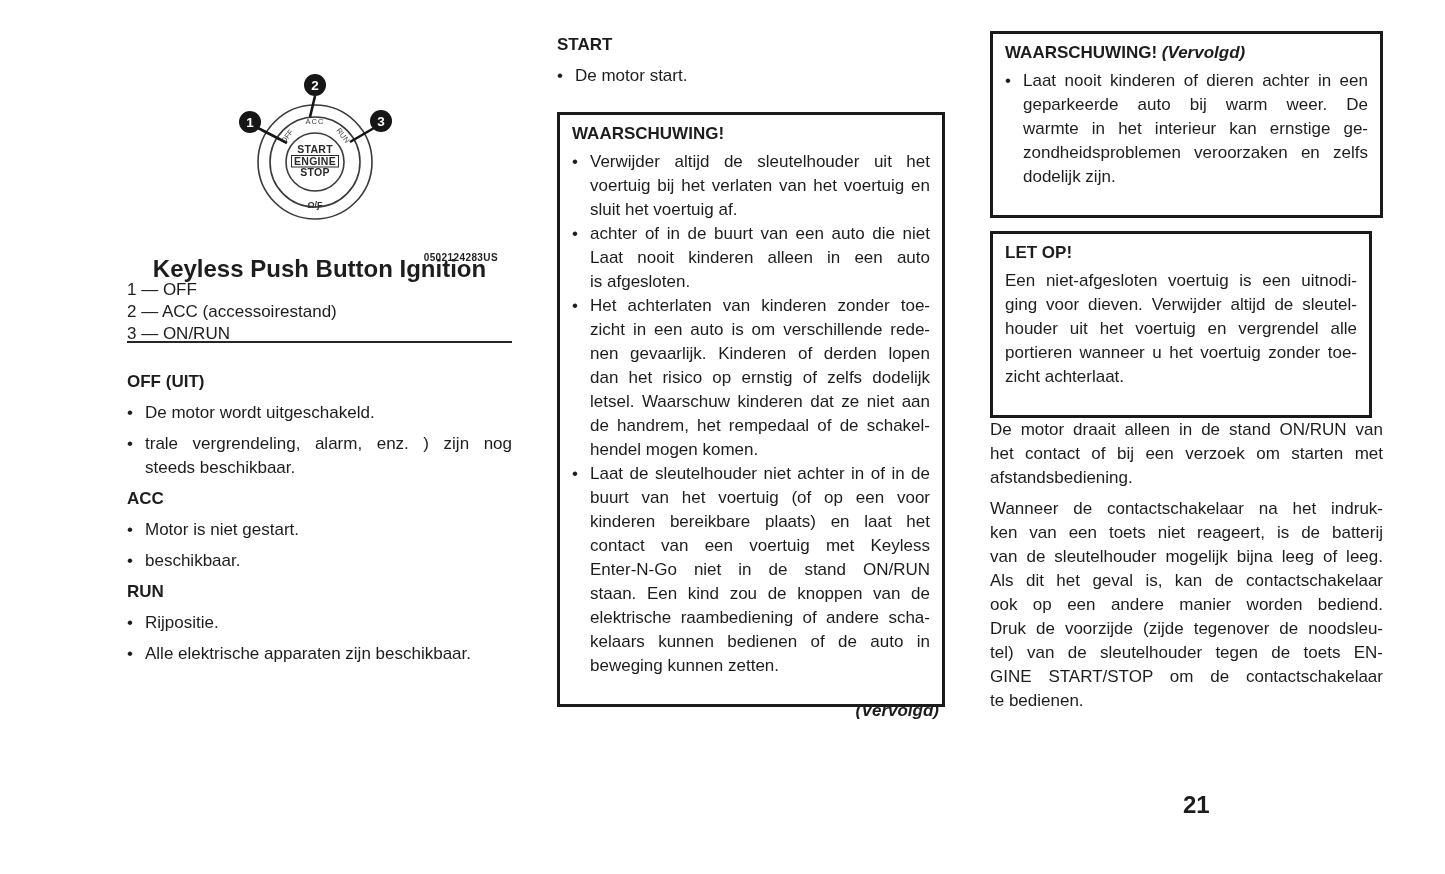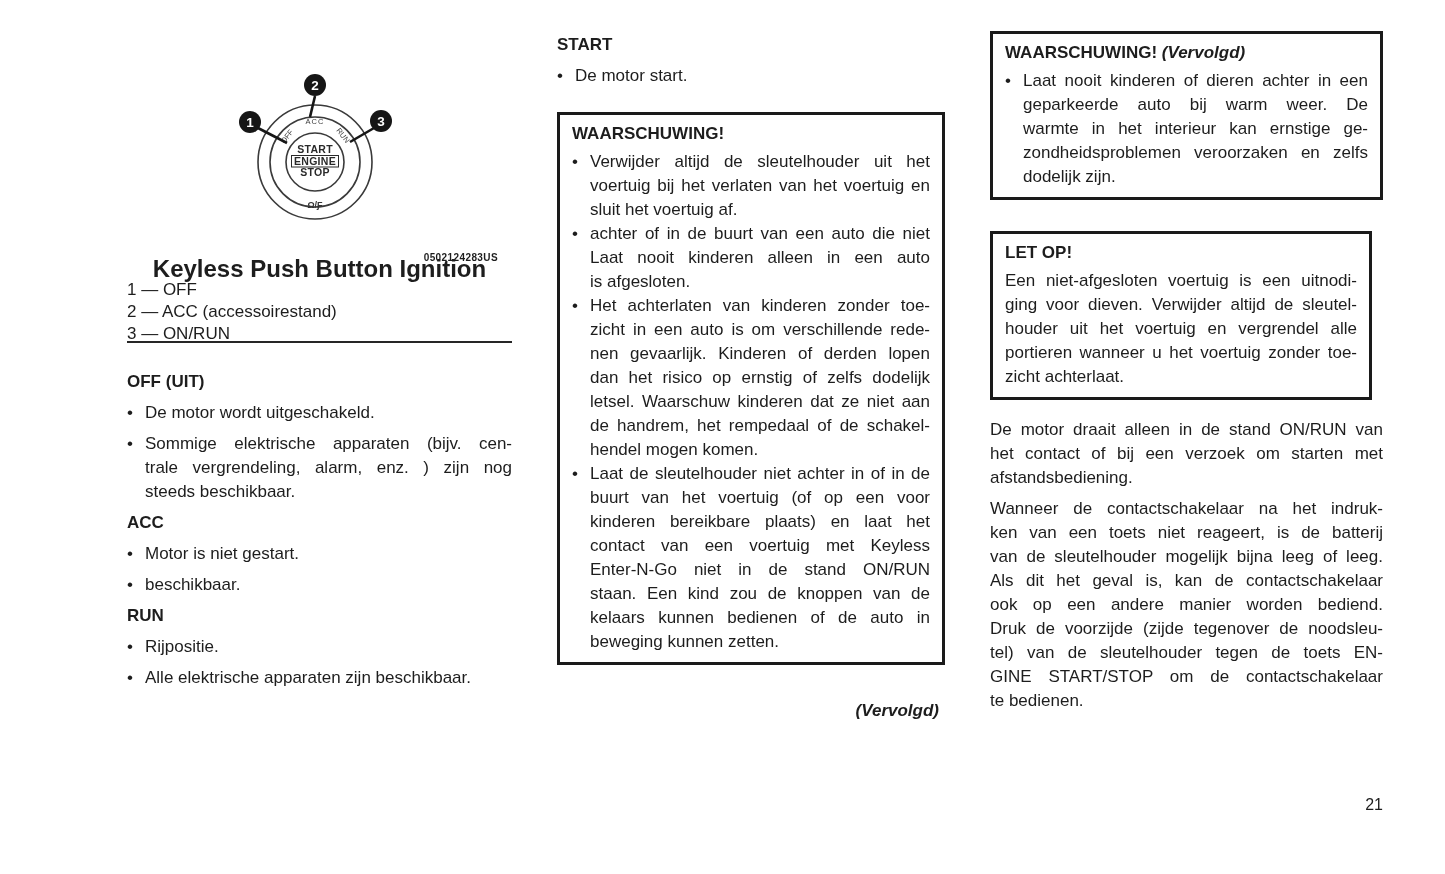--- a/index.html
+++ b/index.html
@@ -9,28 +9,28 @@
   .line{text-align:justify;text-align-last:justify;}
   .line.last{text-align-last:auto;}
   .plain{text-align:left;}
   .b{font-weight:bold;}
   .it{font-style:italic;}
   .block{margin:0 0 7px 0;}
   .sec-heading{font-weight:bold;margin:0 0 7px 0;}
   .bullet{display:flex;align-items:flex-start;}
   .bullet .marker{flex:0 0 18px;width:18px;}
   .bullet .content{flex:1;min-width:0;}
-  .warnbox{position:absolute;border:3px solid #1a1a1a;background:#fff;padding:5px 12px 8px 12px;box-sizing:border-box;}
+  .warnbox{position:absolute;border:3px solid #1a1a1a;background:#fff;padding:5px 12px 26px 12px;box-sizing:border-box;}
   .boxtitle{font-weight:bold;line-height:28px;margin-bottom:2px;}
   .fig-code{font-size:10px;font-weight:bold;letter-spacing:0.4px;text-align:right;}
   .fig-caption{font-size:24px;font-weight:bold;text-align:center;}
   .legend-item{line-height:22px;}
   .rule{border:none;border-top:2px solid #262626;margin:0;}
   .continued{font-weight:bold;font-style:italic;text-align:right;}
-  .pagenum{text-align:right;font-size:16px;}
+  .pagenum{font-size:24px;font-weight:bold;}
   svg text{font-family:"Liberation Sans", sans-serif;}
 </style>
 </head>
 <body>
 
 <div class="page">
 
   <svg class="abs" style="left:220px;top:60px;" width="186" height="176" viewBox="220 60 186 176">
 
     <g stroke="#3a3a3a" fill="none" stroke-width="1.6">
@@ -86,21 +86,20 @@
           <span class="marker">•</span>
           <div class="content">
             <div class="line last">De motor wordt uitgeschakeld.</div>
           </div>
         </div>
       </div>
       <div class="block">
         <div class="bullet">
           <span class="marker">•</span>
           <div class="content">
-            <div class="line">Sommige elektrische apparaten (bijv. cen-</div>
             <div class="line">trale vergrendeling, alarm, enz. ) zijn nog</div>
             <div class="line last">steeds beschikbaar.</div>
           </div>
         </div>
       </div>
       <div class="sec-heading">ACC</div>
       <div class="block">
         <div class="bullet">
           <span class="marker">•</span>
           <div class="content">
@@ -179,20 +178,21 @@
         </div>
         <div class="bullet">
           <span class="marker">•</span>
           <div class="content">
             <div class="line">Laat de sleutelhouder niet achter in of in de</div>
             <div class="line">buurt van het voertuig (of op een voor</div>
             <div class="line">kinderen bereikbare plaats) en laat het</div>
             <div class="line">contact van een voertuig met Keyless</div>
             <div class="line">Enter-N-Go niet in de stand ON/RUN</div>
             <div class="line">staan. Een kind zou de knoppen van de</div>
+            <div class="line">elektrische raambediening of andere scha-</div>
             <div class="line">kelaars kunnen bedienen of de auto in</div>
             <div class="line last">beweging kunnen zetten.</div>
           </div>
         </div>
       </div>
   </div>
 
   <div class="abs continued" style="left:557px;top:699px;width:382px;">(Vervolgd)</div>
 
   <div class="warnbox" style="left:990px;top:31px;width:393px;">

